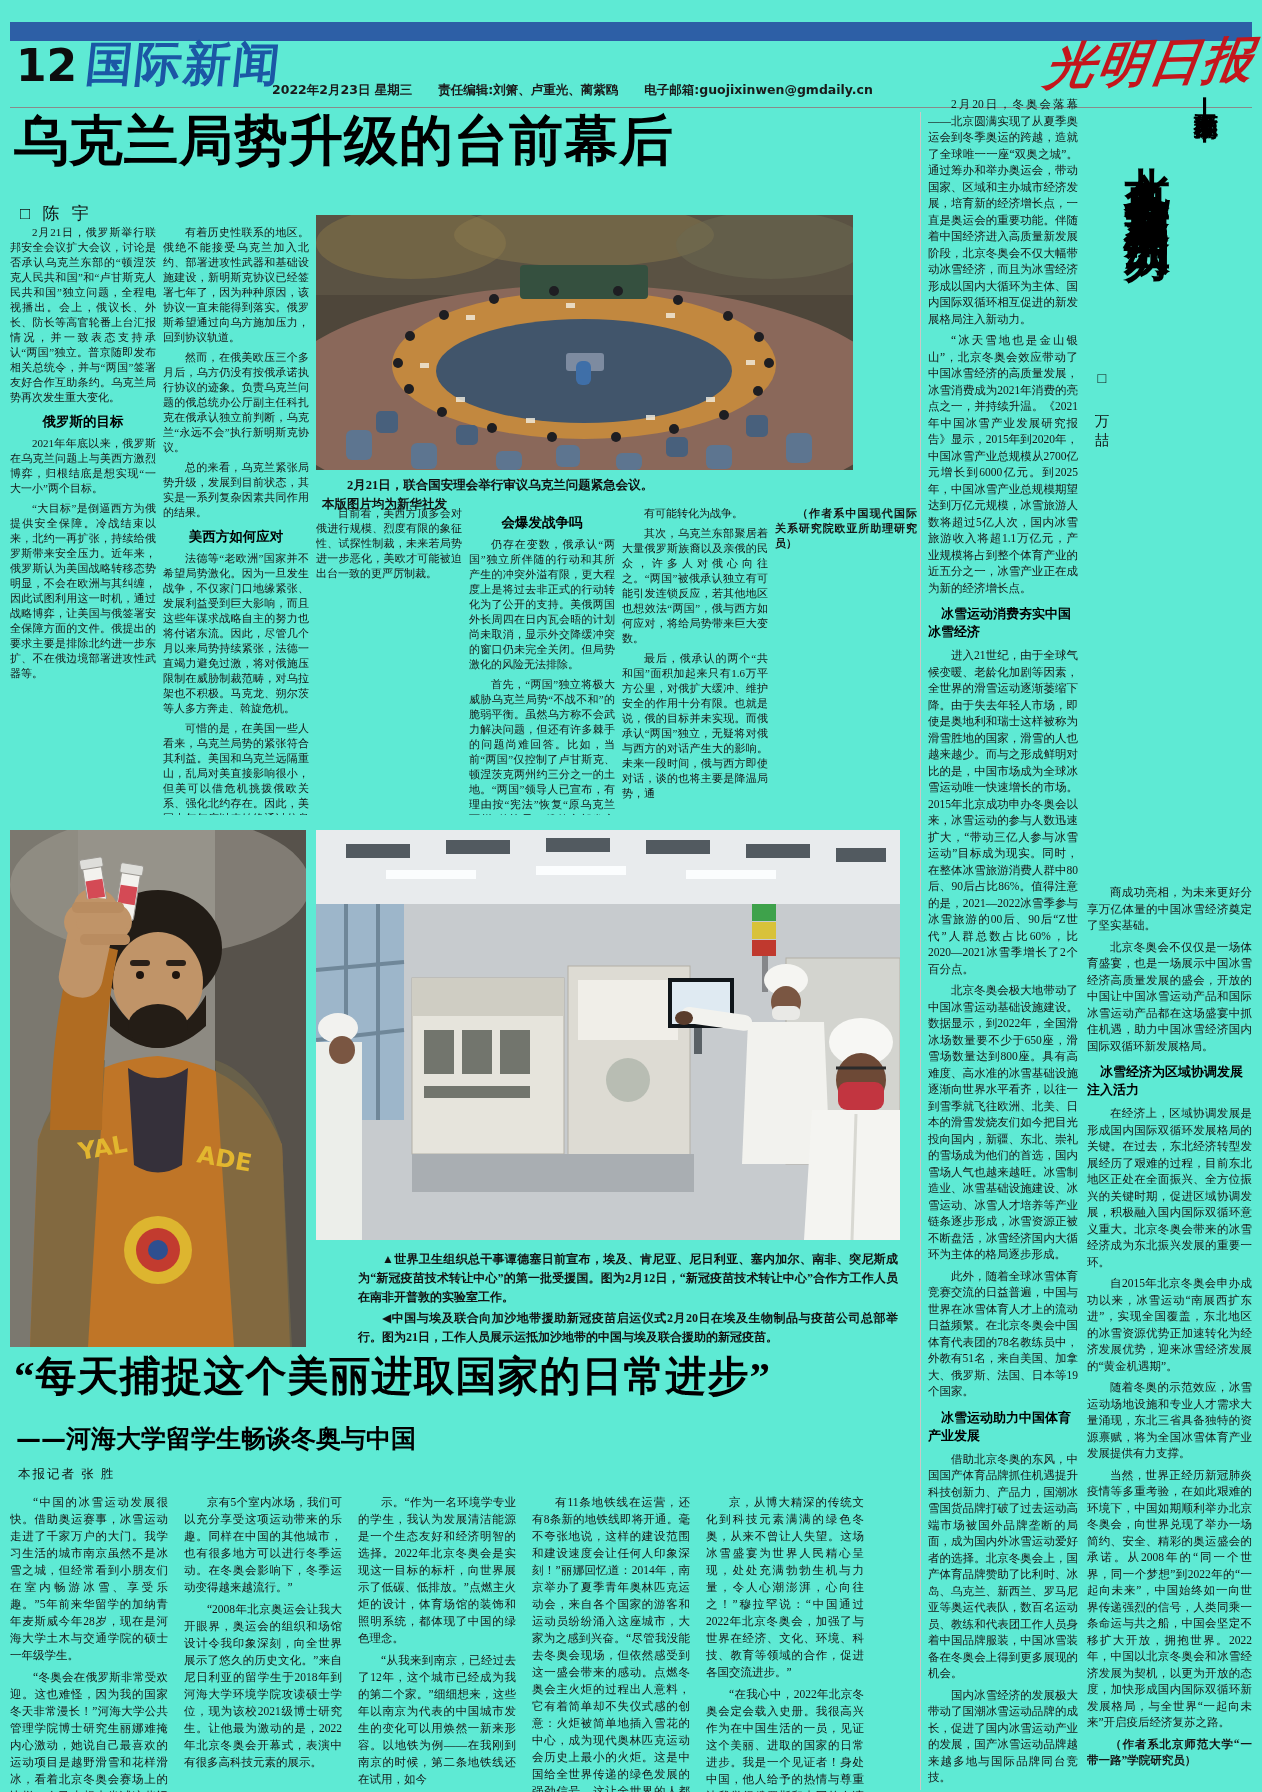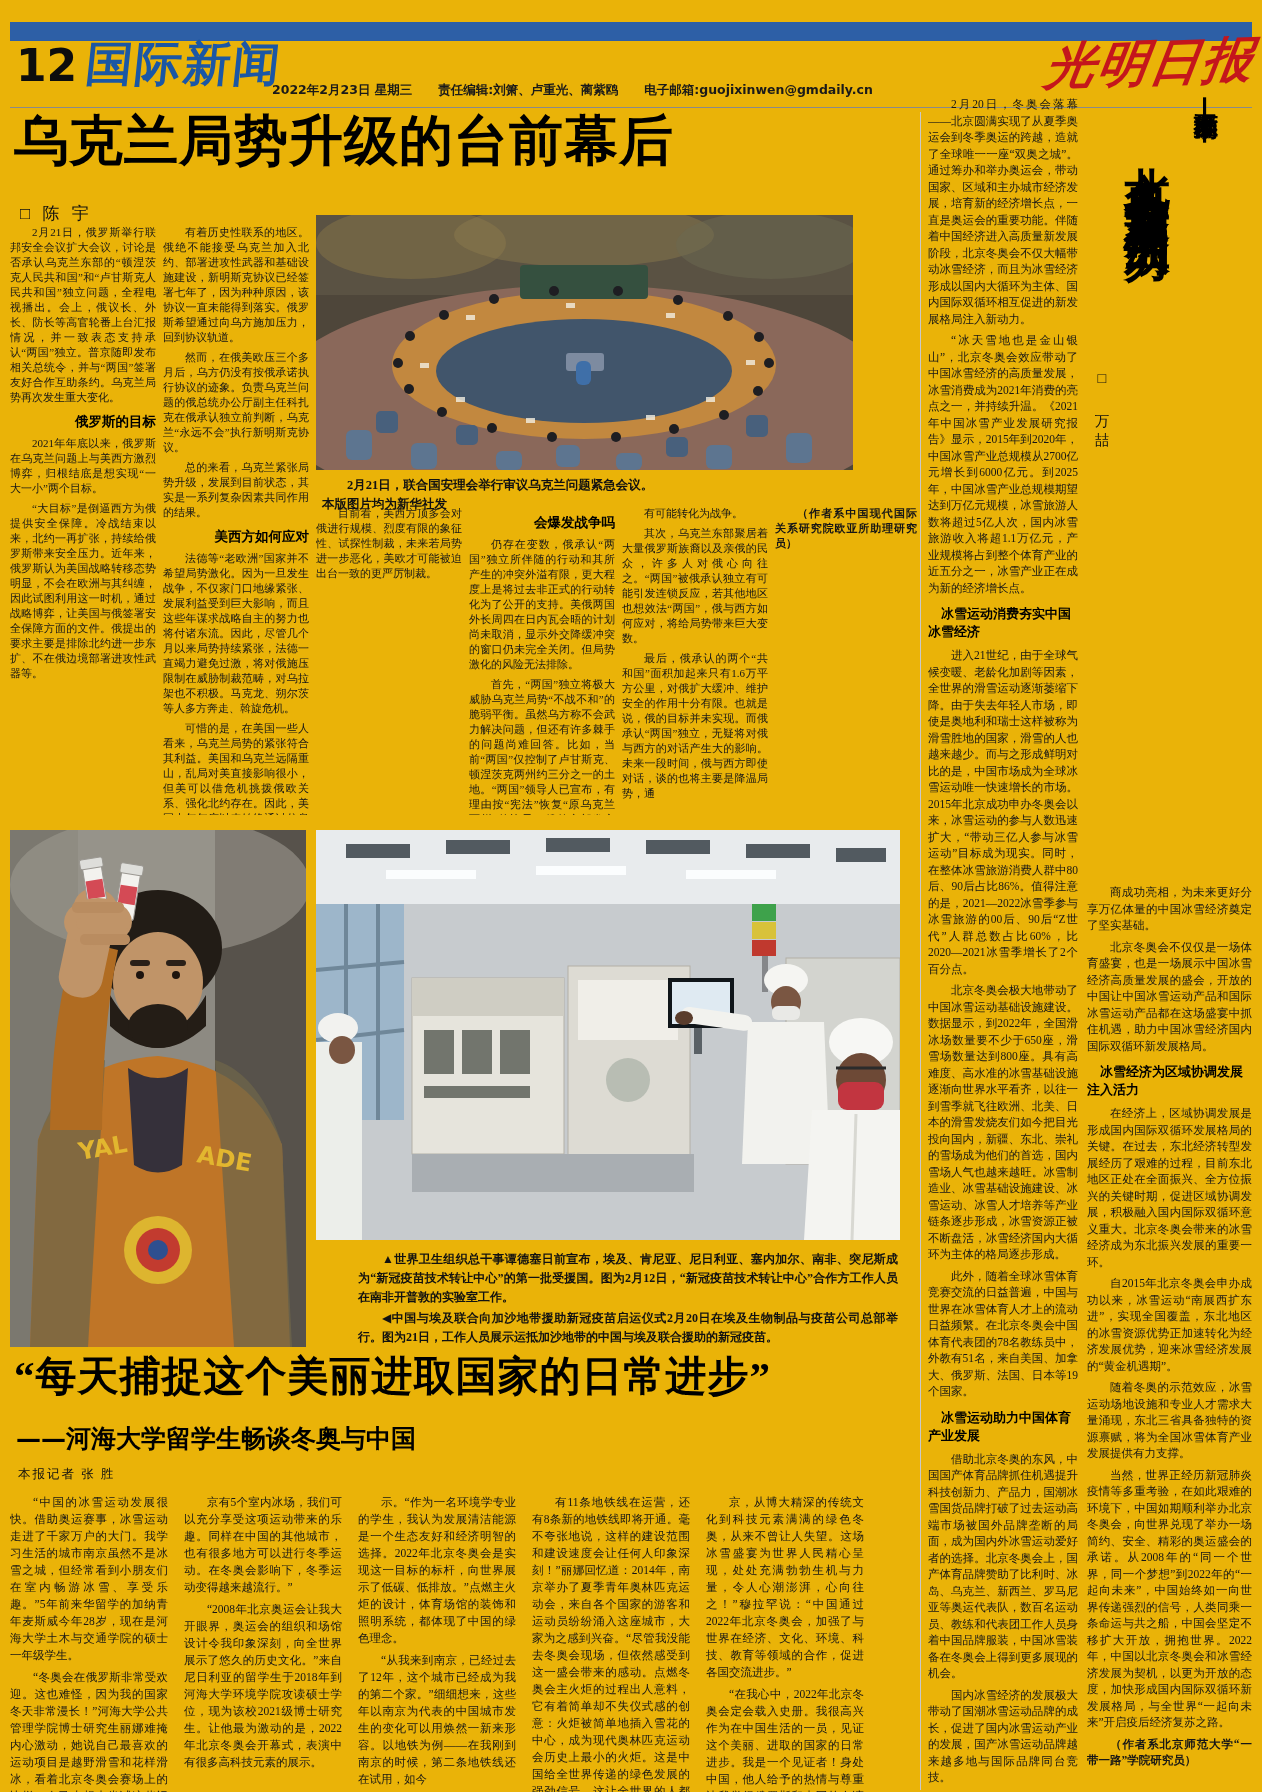--- a/index.html
+++ b/index.html
@@ -1,33 +1,33 @@
 <!DOCTYPE html>
 <html><head>
 <meta charset="utf-8">
 <style>
   html,body{margin:0;padding:0;background:#e9e9e9;}
-  #page{position:relative;width:1262px;height:1792px;background:#eab308;margin:0 auto;overflow:hidden;
+  #page{position:relative;width:1262px;height:1792px;background:#5eead4;margin:0 auto;overflow:hidden;
         font-family:"Liberation Serif","DejaVu Serif",serif;color:#111;}
   .abs{position:absolute;}
   
   #topbar{left:10px;top:22px;width:1242px;height:19px;background:#2d5fa6;}
   #pageno{left:16px;top:44px;font-family:"DejaVu Sans",sans-serif;font-size:44px;font-weight:700;color:#0d0d0d;line-height:1;}
   #section-title{left:86px;top:40px;font-family:"DejaVu Sans",sans-serif;font-size:47px;font-weight:900;
         color:#1b57a5;line-height:1;transform:skewX(-6deg);letter-spacing:2px;}
   #dateline{left:272px;top:82px;font-family:"DejaVu Sans",sans-serif;font-size:12.5px;font-weight:700;color:#1a1a1a;display:flex;gap:26px;white-space:nowrap;}
   #masthead{left:1040px;top:36px;width:214px;text-align:right;font-size:50px;font-weight:900;font-style:italic;
         color:#c4161c;transform:skewX(-10deg) rotate(-2deg);line-height:1.1;letter-spacing:2px;}
   #header-rule{left:10px;top:107px;width:1242px;height:1px;background:#8a8a8a;}
   
   #ukr-headline{left:14px;top:114px;font-size:54px;font-weight:900;letter-spacing:1px;line-height:1;color:#000;}
   #ukr-byline{left:20px;top:202px;font-size:17px;letter-spacing:4px;}
   .col{position:absolute;font-size:11px;line-height:15px;text-align:justify;overflow:hidden;color:#161616;}
   .col p{margin:0 0 5px;text-indent:2em;}
-  .col p.subhead{font-family:"DejaVu Sans",sans-serif;font-weight:700;font-size:13.5px;text-align:right;
+  .col p.subhead{font-family:"DejaVu Sans",sans-serif;font-weight:700;font-size:13.5px;text-align:center;
         text-indent:0;margin:9px 0 7px;color:#000;}
   .col p.subhead-left{font-family:"DejaVu Sans",sans-serif;font-weight:700;font-size:13px;text-align:left;
         text-indent:1em;margin:9px 0 6px;color:#000;line-height:18px;}
   .col p.credit{font-weight:700;}
   .col-oly{font-size:11.5px;line-height:16.5px;}
   
   .photo{display:block;}
   #un-caption-row{left:322px;top:476px;width:531px;display:flex;font-size:12.5px;line-height:1.5;flex-direction:column;}
   #un-caption-row .cap{flex:1;text-indent:2em;font-weight:600;}
   #un-caption-row .credit{font-weight:700;white-space:nowrap;}

